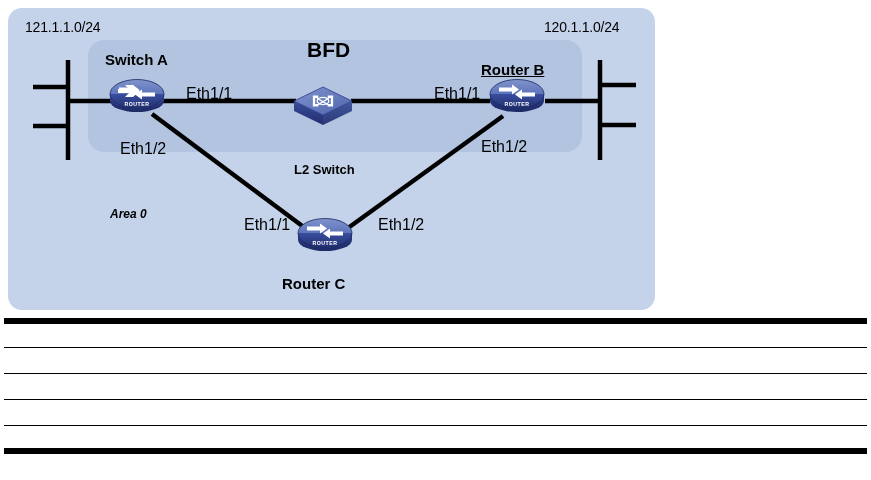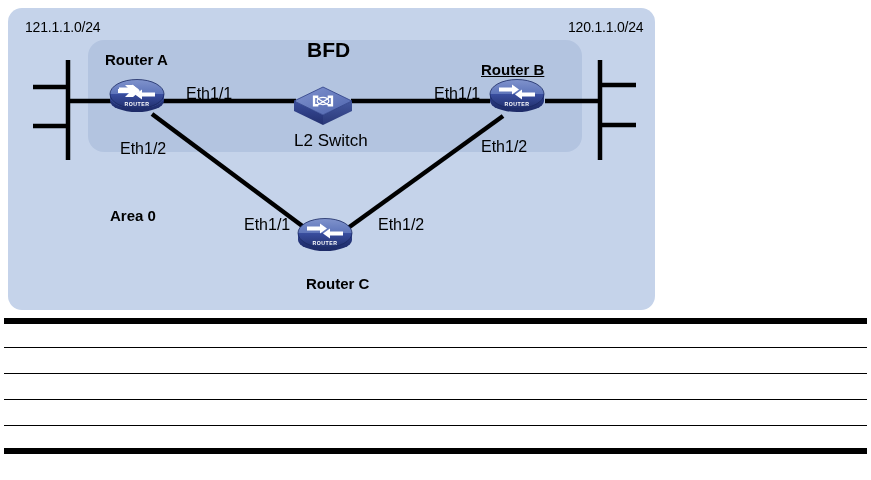--- a/index.html
+++ b/index.html
@@ -71,26 +71,28 @@
   }
   .lbl-iface {
     font-size: 16px;
     font-weight: 400;
   }
   .lbl-bfd {
     font-size: 21px;
     font-weight: bold;
   }
   .lbl-sw {
-    font-size: 17px;
-    font-weight: 400;
+    font-size: 13px;
+    font-weight: 700;
+    margin-top: 31px;
   }
   .lbl-area {
-    font-size: 15px;
+    font-size: 12px;
     font-weight: bold;
+    font-style: italic;
   }
 
   
   #bottom-table {
     position: absolute;
     left: 4px;
     top: 318px;
     width: 863px;
     border-collapse: collapse;
   }
@@ -218,28 +220,28 @@
         <path d="M -13 7 L -6 7 L -6 4 L -10 4 L -10 0 L -13 0 Z"></path>
         <path d="M 13 7 L 6 7 L 6 4 L 10 4 L 10 0 L 13 0 Z"></path>
         <ellipse cx="0" cy="0" rx="7.5" ry="4.6" fill="none" stroke="#ffffff" stroke-width="1.6"></ellipse>
         <path d="M -7 -4.2 L 7 4.2 L 6 5.6 L -8 -2.8 Z"></path>
         <path d="M 7 -4.2 L -7 4.2 L -6 5.6 L 8 -2.8 Z"></path>
       </g>
     </g>
   </svg>
 
   <div class="lbl lbl-net" style="left:25px; top:20px;">121.1.1.0/24</div>
-  <div class="lbl lbl-net" style="left:568px; top:20px;text-align:center;">120.1.1.0/24</div>
+  <div class="lbl lbl-net" style="left:544px; top:20px;text-align:center;">120.1.1.0/24</div>
 
   <div class="lbl lbl-bfd" style="left:307px; top:39px;">BFD</div>
 
-  <div class="lbl lbl-dev" style="left:105px; top:52px;">Router A</div>
+  <div class="lbl lbl-dev" style="left:105px; top:52px;">Switch A</div>
   <div class="lbl lbl-dev" style="left:481px; top:62px;text-decoration:underline;">Router B</div>
   <div class="lbl lbl-sw" style="left:294px; top:132px;">L2 Switch</div>
-  <div class="lbl lbl-dev" style="left:306px; top:276px;">Router C</div>
+  <div class="lbl lbl-dev" style="left:282px; top:276px;">Router C</div>
 
   <div class="lbl lbl-iface" style="left:186px; top:86px;">Eth1/1</div>
   <div class="lbl lbl-iface" style="left:120px; top:141px;">Eth1/2</div>
   <div class="lbl lbl-iface" style="left:434px; top:86px;">Eth1/1</div>
   <div class="lbl lbl-iface" style="left:481px; top:139px;">Eth1/2</div>
   <div class="lbl lbl-iface" style="left:244px; top:217px;">Eth1/1</div>
   <div class="lbl lbl-iface" style="left:378px; top:217px;">Eth1/2</div>
 
   <div class="lbl lbl-area" style="left:110px; top:208px;">Area 0</div>
 </div>

